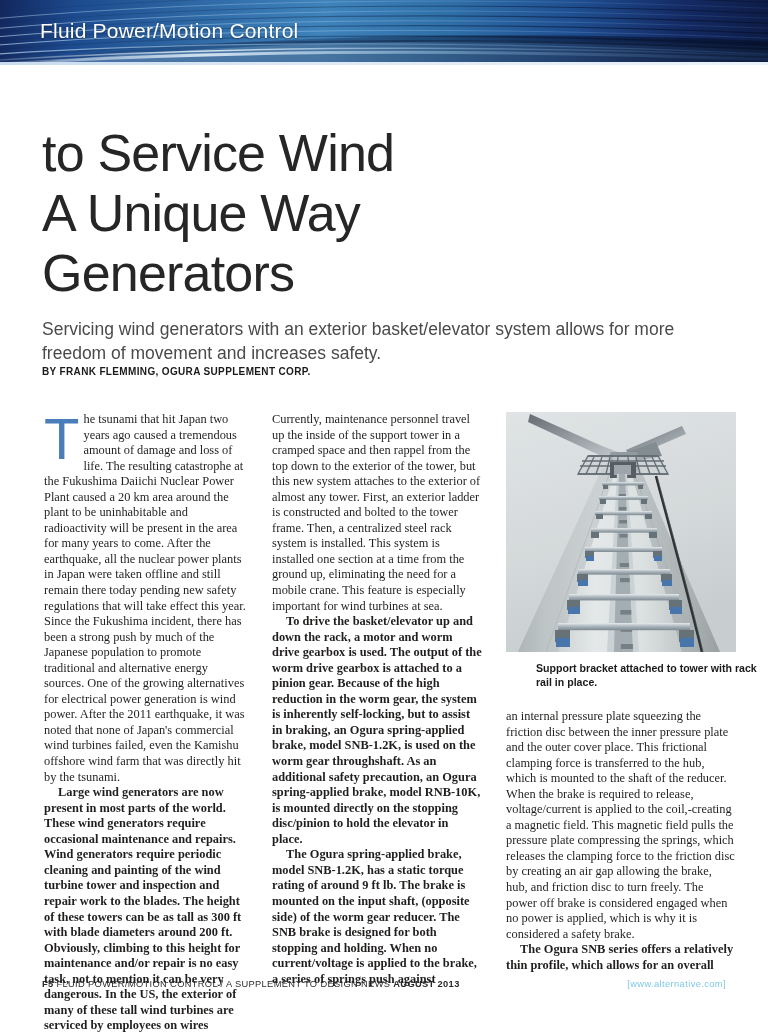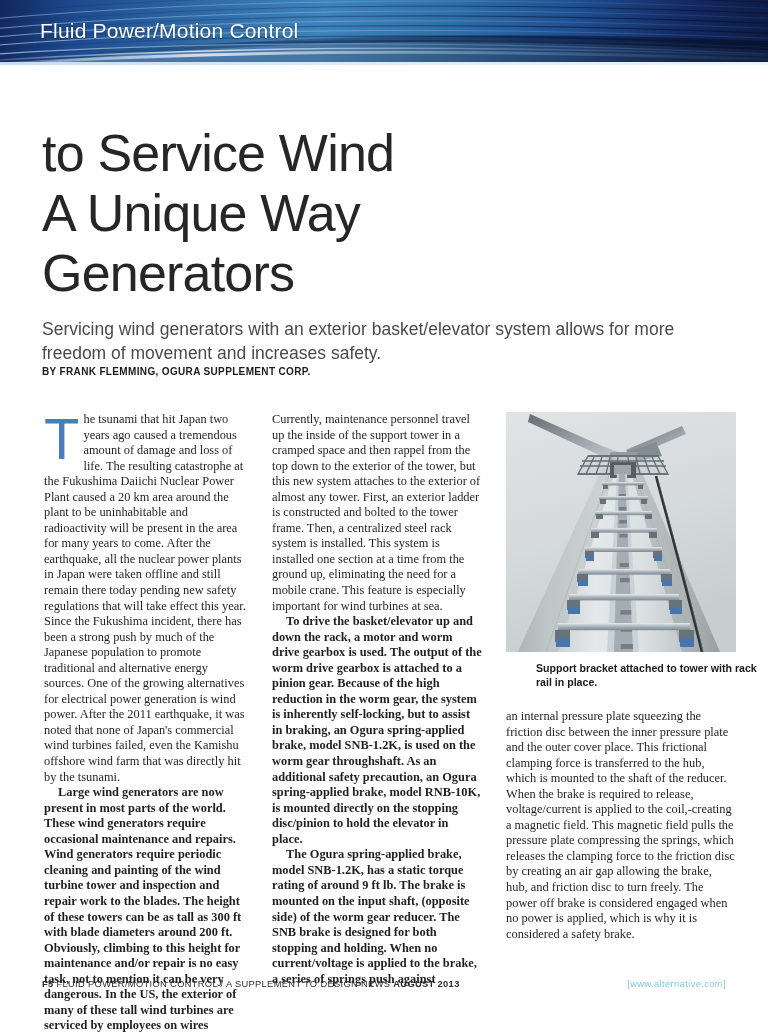--- a/index.html
+++ b/index.html
@@ -376,20 +376,21 @@
 
       <rect x="0" y="0" width="230" height="240" fill="#ffffff" opacity="0.05"></rect>
     </svg>
   </div>
 </div>
 
 <div class="caption">Support bracket attached to tower with rack rail in place.</div>
 
 <div class="col" id="col3">
   <p>an internal pressure plate squeezing the friction disc between the inner pressure plate and the outer cover place. This frictional clamping force is transferred to the hub, which is mounted to the shaft of the reducer. When the brake is required to release, voltage/current is applied to the coil,-creating a magnetic field. This magnetic field pulls the pressure plate compressing the springs, which releases the clamping force to the friction disc by creating an air gap allowing the brake, hub, and friction disc to turn freely. The power off brake is considered engaged when no power is applied, which is why it is considered a safety brake.</p>
+  <p>The Ogura SNB series offers a relatively thin profile, which allows for an overall</p>
 </div>
 
 <div class="footer">
   <div class="footer-left">
     <span class="fnum">F5</span>
     <span>FLUID POWER/MOTION CONTROL / A SUPPLEMENT TO DESIGN NEWS</span>
     <span class="fdate">AUGUST 2013</span>
   </div>
   <div class="footer-right">[www.alternative.com]</div>
 </div>

